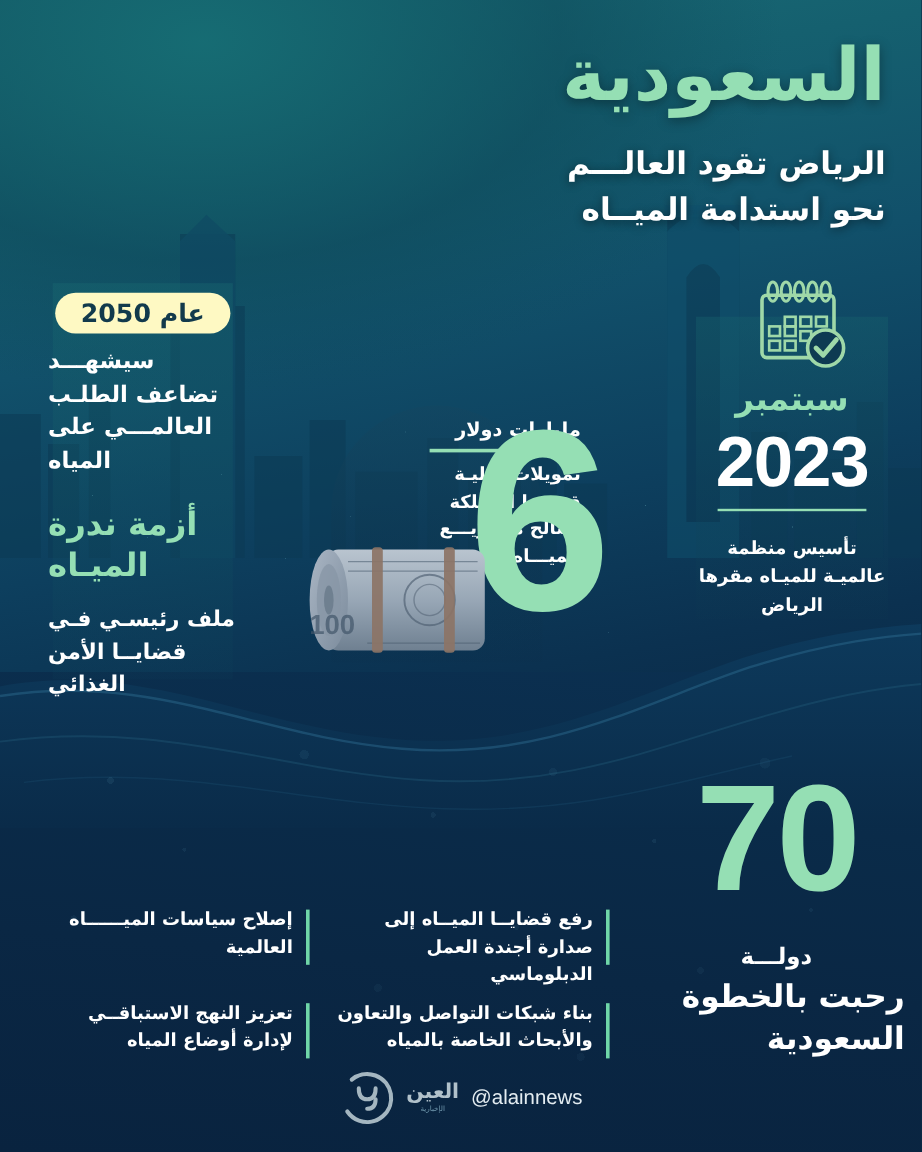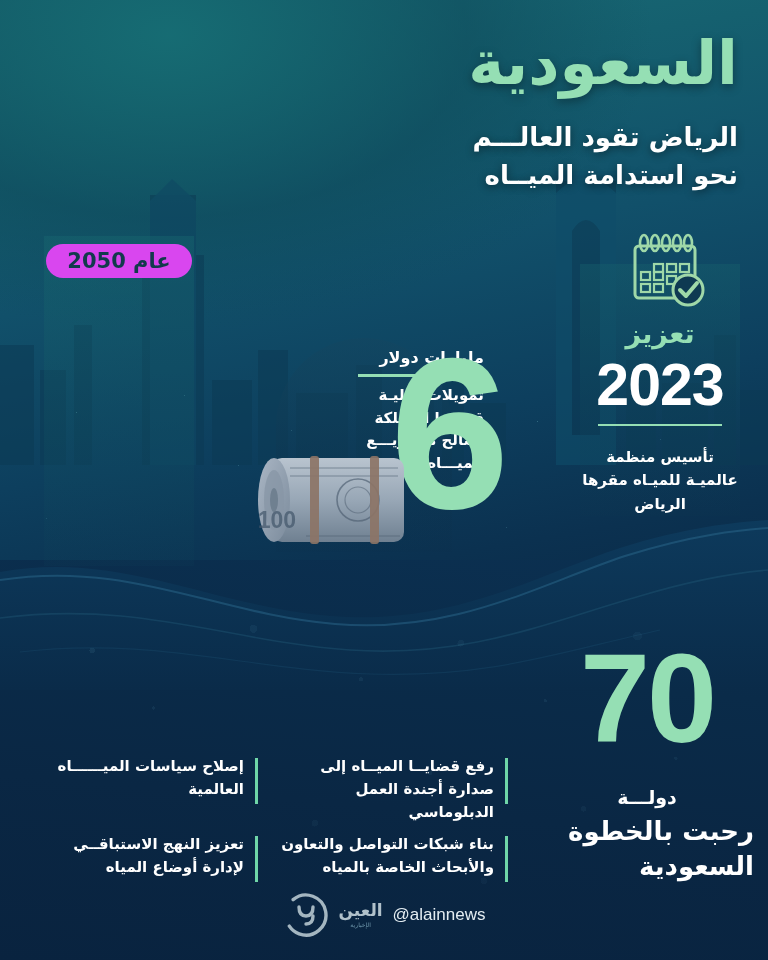--- a/index.html
+++ b/index.html
@@ -86,21 +86,21 @@
     text-shadow:0 2px 8px rgba(0,0,0,.45);
   }
 
   
   .left-panel {
     position:absolute; left:44px; top:236px; width:150px; height:330px;
     background:linear-gradient(180deg, rgba(24,104,112,.42) 0%, rgba(18,84,100,.30) 55%, rgba(14,64,88,.16) 100%);
   }
   .badge-2050 {
     position:absolute; left:46px; top:244px; width:146px; height:34px;
-    background:#d946ef; border-radius:17px;
+    background:#fef9c3; border-radius:17px;
     display:flex; align-items:center; justify-content:center;
     color:#123a4c; font-weight:bold; font-size:21px;
   }
   .left-body { position:absolute; left:40px; top:288px; width:156px; text-align:left; }
   .lt-white { color:#ffffff; font-weight:bold; font-size:19px; line-height:1.46; }
   .lt-green { color:#95dfb4; font-weight:bold; font-size:27px; line-height:1.25; margin-top:22px; }
   .lt-white2 { color:#ffffff; font-weight:bold; font-size:18px; line-height:1.48; margin-top:16px; }
 
   
   .center-card { position:absolute; left:268px; top:338px; width:232px; height:226px; }
@@ -246,20 +246,25 @@
   <div class="header">
     <div class="title-l2">السعودية</div>
     <div class="subtitle">
       <div>الرياض تقود العالـــم</div>
       <div>نحو استدامة الميــاه</div>
     </div>
   </div>
 
   <div class="left-panel"></div>
   <div class="badge-2050">عام 2050</div>
+  <div class="left-body">
+    <div class="lt-white">سيشهـــد تضاعف الطلـب العالمـــي على المياه</div>
+    <div class="lt-green">أزمة ندرة الميـاه</div>
+    <div class="lt-white2">ملف رئيسـي فـي قضايــا الأمن الغذائي</div>
+  </div>
 
   <div class="center-card">
     <div class="dome"></div>
     <div class="c-label">مليارات دولار</div>
     <div class="c-rule"></div>
     <div class="c-desc">تمويلات دوليـة قدمتها المملكة لصالح مشاريـــع الميـــاه</div>
     <div class="big6">6</div>
     <div class="money">
       <svg viewBox="0 0 168 108" width="168" height="108" aria-hidden="true">
         <defs>
@@ -311,21 +316,21 @@
           <rect x="54" y="32" width="9" height="8"></rect>
         <rect x="28" y="32" width="9" height="8"></rect>
         <rect x="15" y="52" width="9" height="8"></rect>
           <rect x="28" y="52" width="9" height="8"></rect>
         <rect x="41" y="44" width="9" height="8"></rect>
       </g>
       <circle cx="62" cy="58" r="15" fill="#0e3a52" stroke="#9fd8a8" stroke-width="3"></circle>
       <path d="M54 58 L60 64 L71 51" fill="none" stroke="#9fd8a8" stroke-width="4" stroke-linecap="round" stroke-linejoin="round"></path>
     </svg>
   </div>
-  <div class="r-month">تعزيز</div>
+  <div class="r-month">سبتمبر</div>
   <div class="r-year">2023</div>
   <div class="r-rule"></div>
   <div class="r-desc">تأسيس منظمة عالميـة للميـاه مقرها الرياض</div>
 
 
   <div class="list-grid">
     <div class="list-item">
       <span>رفع قضايــا الميــاه إلى صدارة أجندة العمل الدبلوماسي</span>
     </div>
     <div class="list-item">

